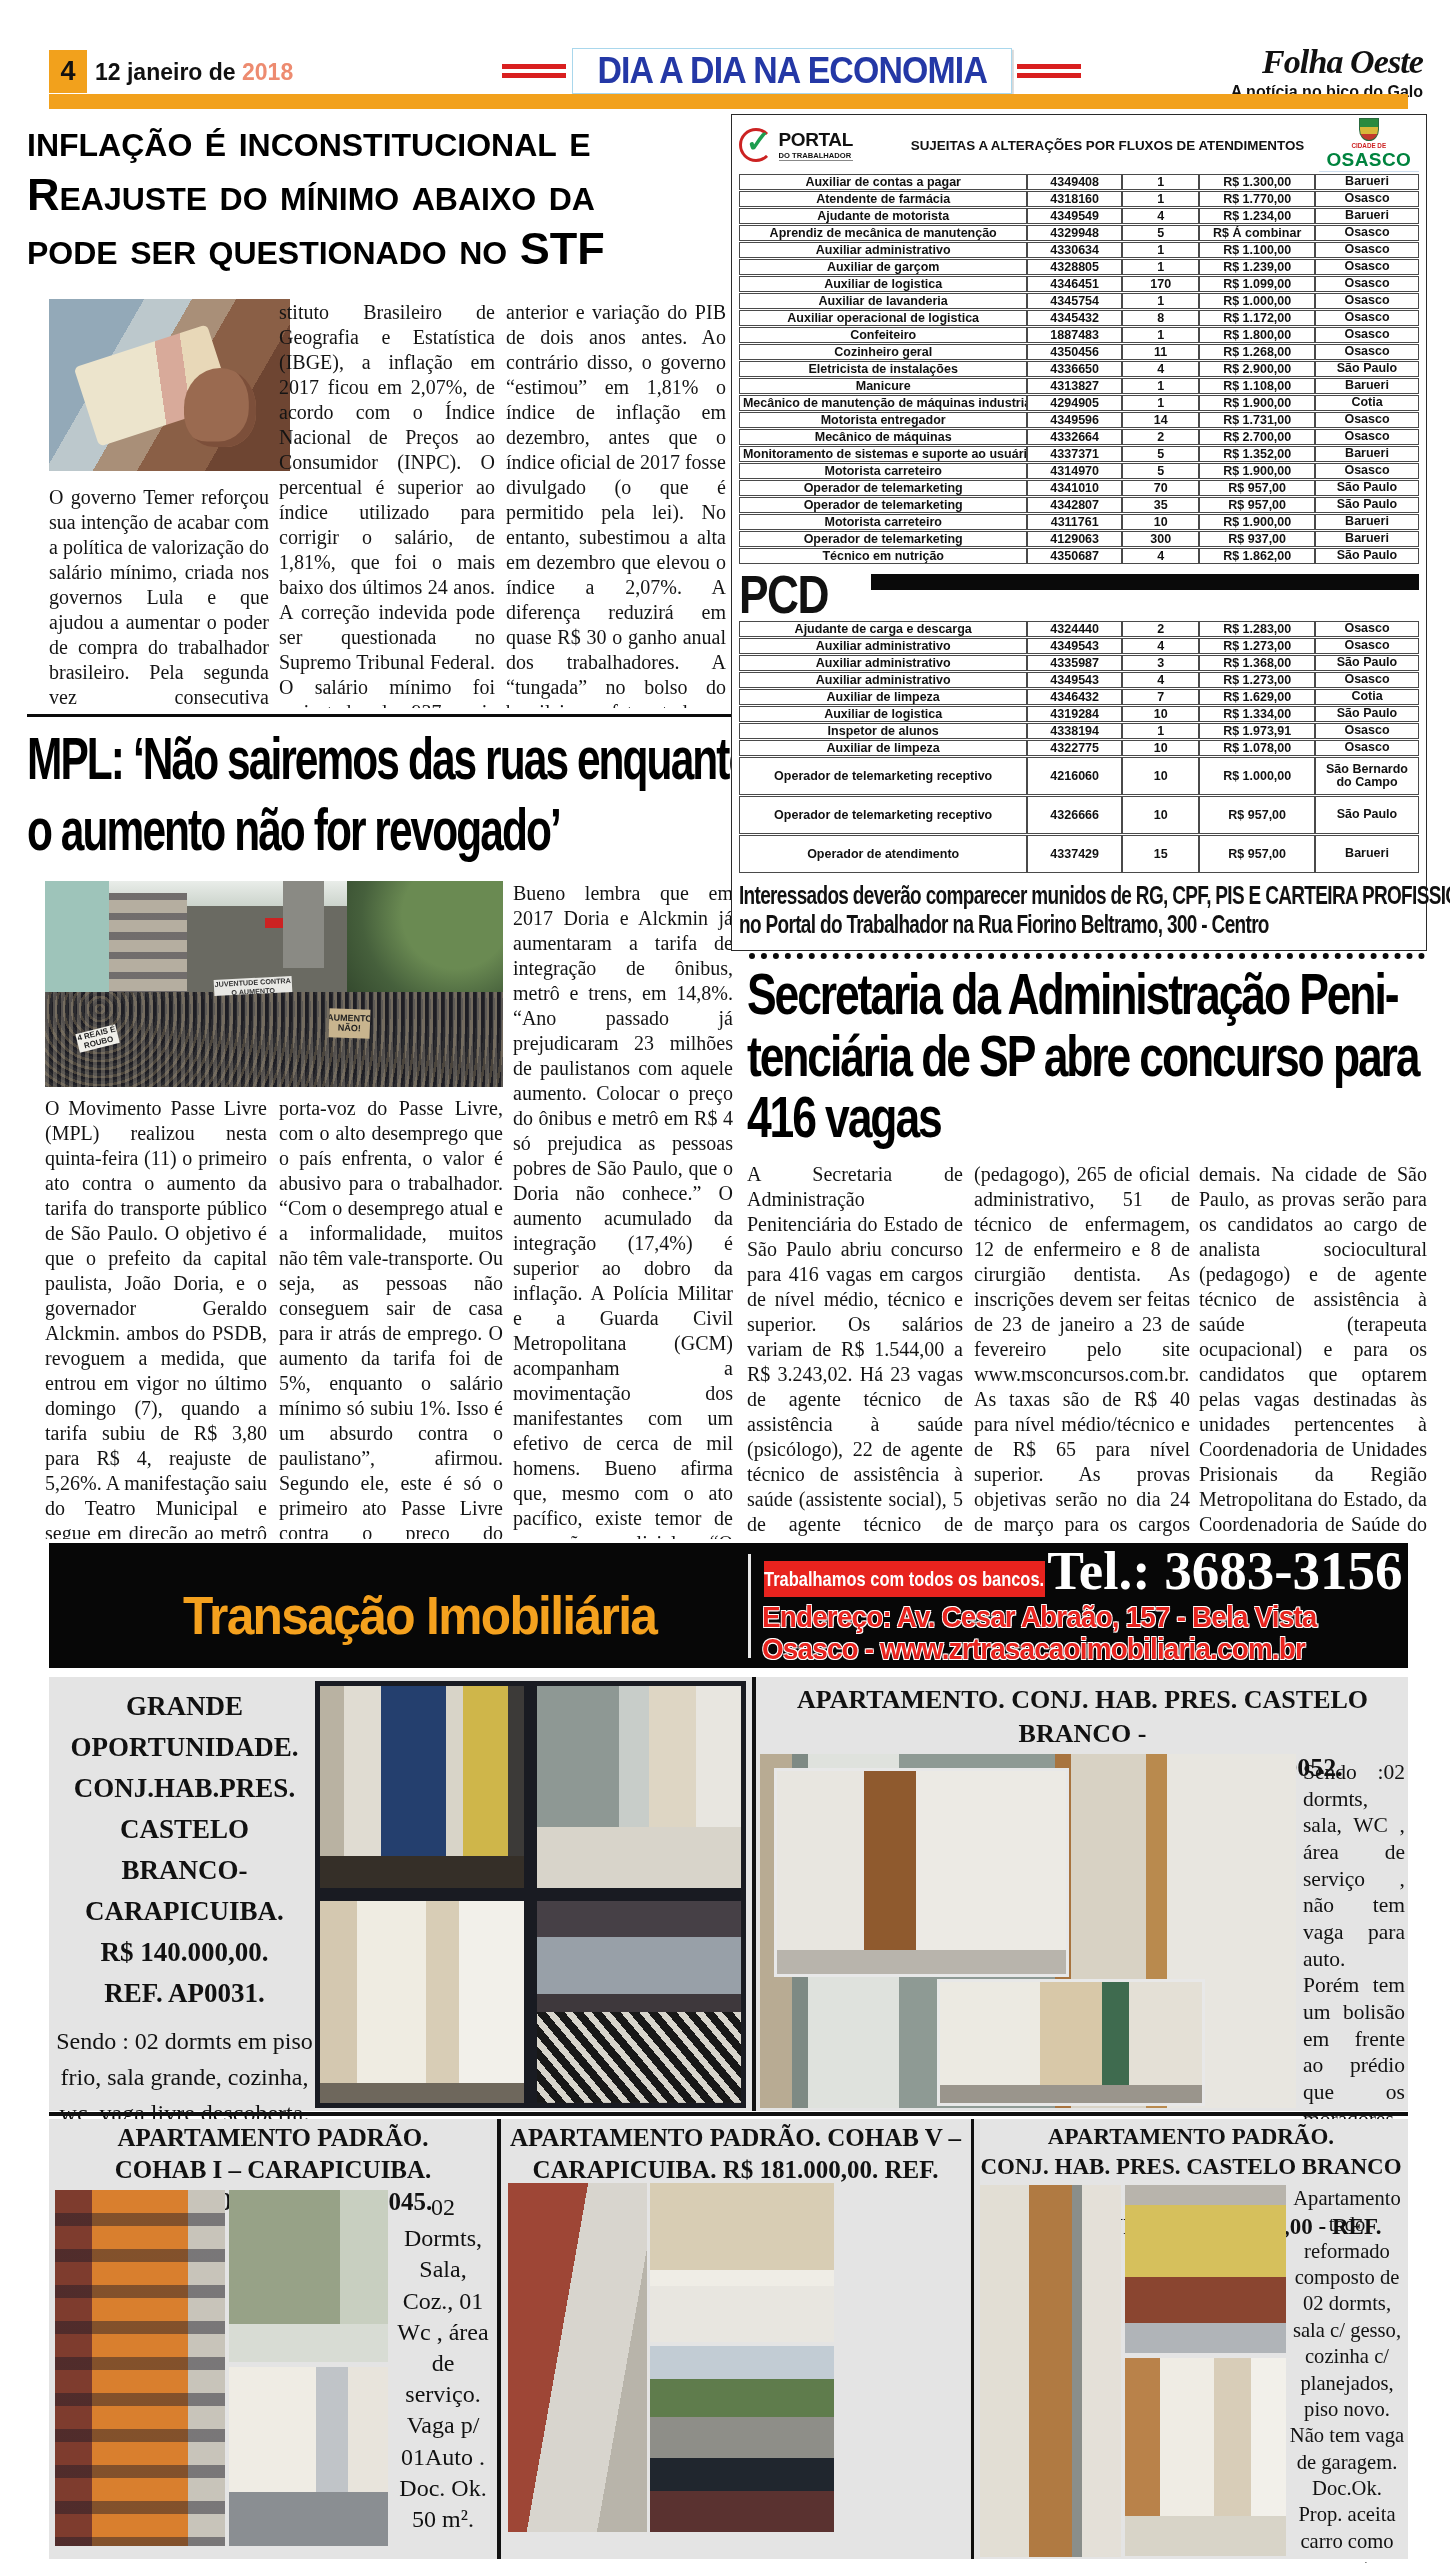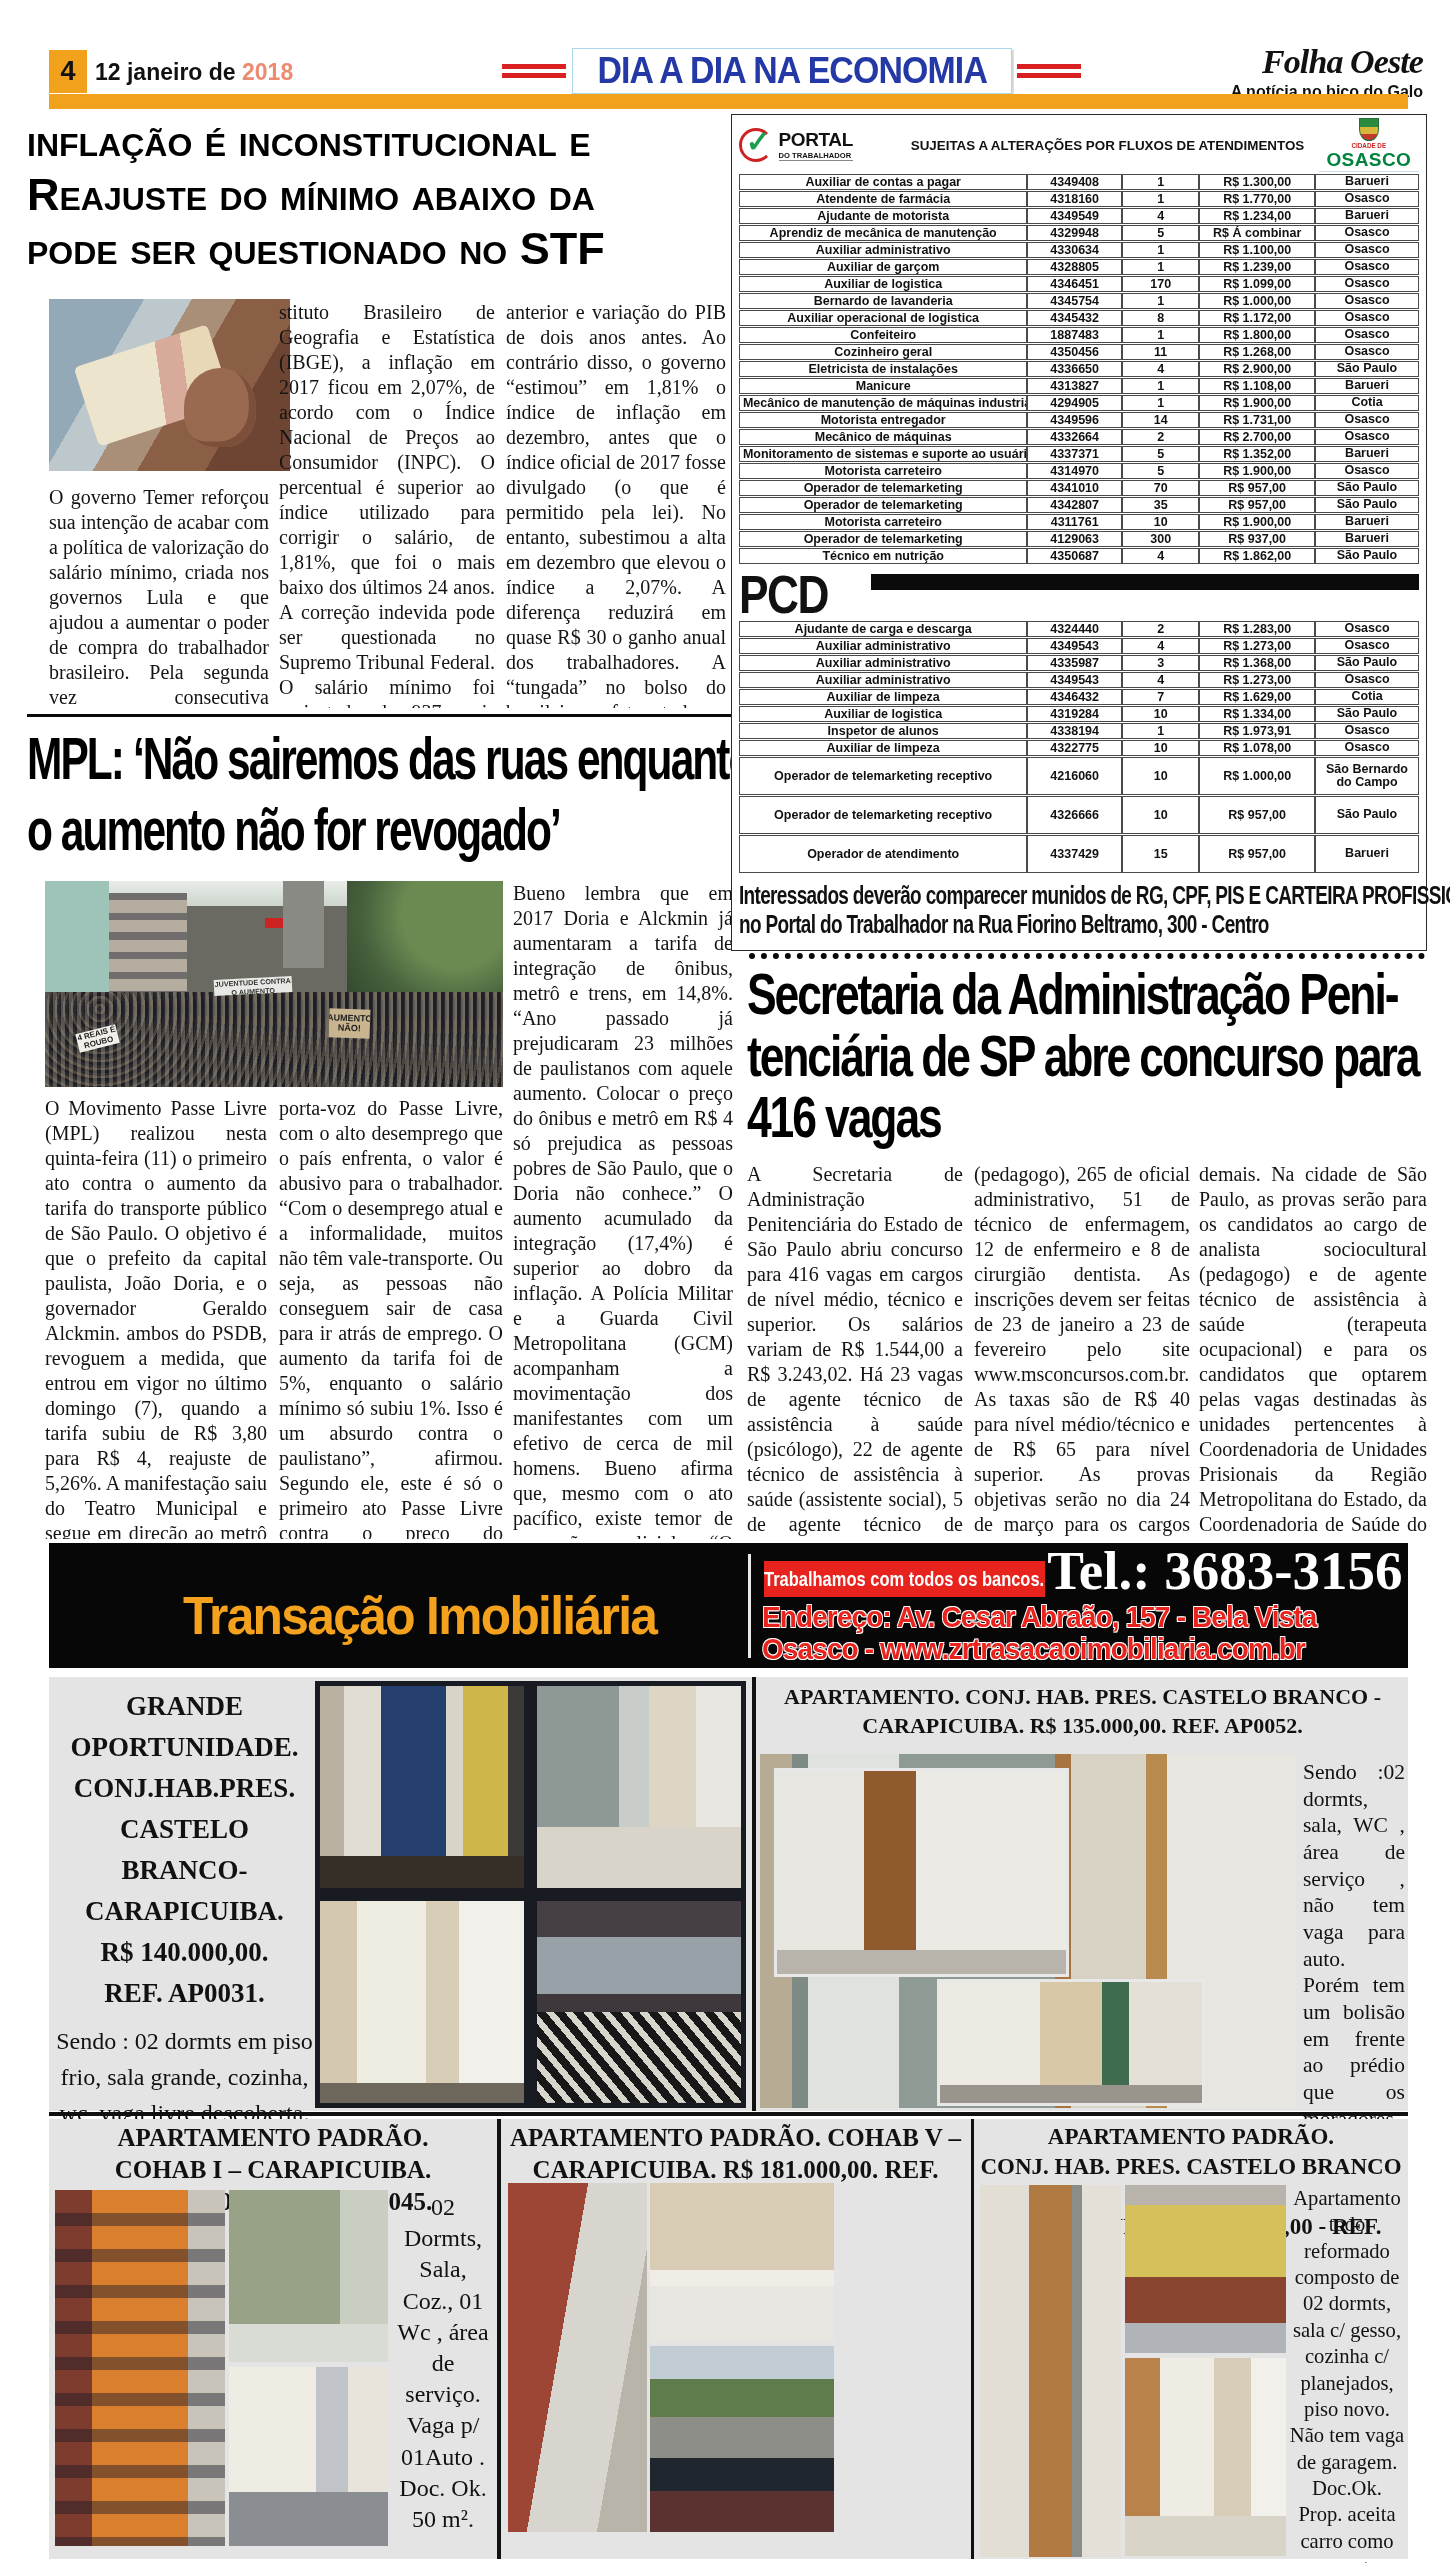--- a/index.html
+++ b/index.html
@@ -144,21 +144,21 @@
   .ph-b { background:linear-gradient(0deg,#d8d4ca 0 30%,transparent 30%),
           linear-gradient(90deg,#8e9894 0 40%,#c8cdc9 40% 55%,#ded6c4 55% 78%,#e8e6e0 78% 100%); }
   .ph-c { background:linear-gradient(0deg,#6e675c 0 10%,transparent 10%),
           linear-gradient(90deg,#d4c8b0 0 18%,#efece2 18% 52%,#d8cdb6 52% 68%,#f2f0ea 68% 100%); }
   .ph-d { background-image:repeating-linear-gradient(50deg,#181818 0 8px,#d8d5cc 8px 14.3px),
           linear-gradient(180deg,#464046 0 18%,#98a0a8 18% 46%,#3e383c 46% 100%);
           background-size:100% 45%,100% 100%; background-position:bottom left,top left; background-repeat:no-repeat; }
 
   .vdiv1 { left:752px; top:1677px; width:3.6px; height:434px; }
   .tr-cell { left:756px; top:1677px; width:652px; height:434px; }
-  .tr-title { left:760px; top:1683px; width:645px; font-size:22px; line-height:1.3; }
+  .tr-title { left:760px; top:1683px; width:645px; font-size:26px; line-height:1.3; }
   .tr-big { left:760px; top:1754px; width:536px; height:354px;
       background:linear-gradient(90deg,#b8ab93 0 6%,#7e8a84 6% 9%,#dfe2dd 9% 26%,#8e9a94 26% 55%,#a8743f 55% 58%,#d8d2c4 58% 72%,#b98a4e 72% 76%,#e8e6e0 76% 100%); }
   .tr-inset1 { left:774px; top:1768px; width:295px; height:209px; border:3.6px solid #e8e8e8;
       background:linear-gradient(0deg,#b8b4ac 0 12%,transparent 12%),
                  linear-gradient(90deg,#e8e6e0 0 30%,#8f5a2e 30% 48%,#eceae4 48% 100%); }
   .tr-inset2 { left:937px; top:1979px; width:268px; height:127px; border:3.6px solid #e8e8e8;
       background:linear-gradient(0deg,#9a958c 0 15%,transparent 15%),
                  linear-gradient(90deg,#eceae2 0 38%,#d8c8a8 38% 62%,#3f6b4f 62% 72%,#e4e0d6 72% 100%); }
   .tr-desc { left:1303px; top:1759px; width:102px; font-size:21.5px; line-height:1.24; text-align:justify; }
 
@@ -342,21 +342,21 @@
 
           <tr>
             <td>Auxiliar de logistica</td>
             <td>4346451</td>
             <td>170</td>
             <td>R$ 1.099,00</td>
             <td>Osasco</td>
           </tr>
 
           <tr>
-            <td>Bernardo de lavanderia</td>
+            <td>Auxiliar de lavanderia</td>
             <td>4345754</td>
             <td>1</td>
             <td>R$ 1.000,00</td>
             <td>Osasco</td>
           </tr>
 
           <tr>
             <td>Auxiliar operacional de logistica</td>
             <td>4345432</td>
             <td>8</td>

